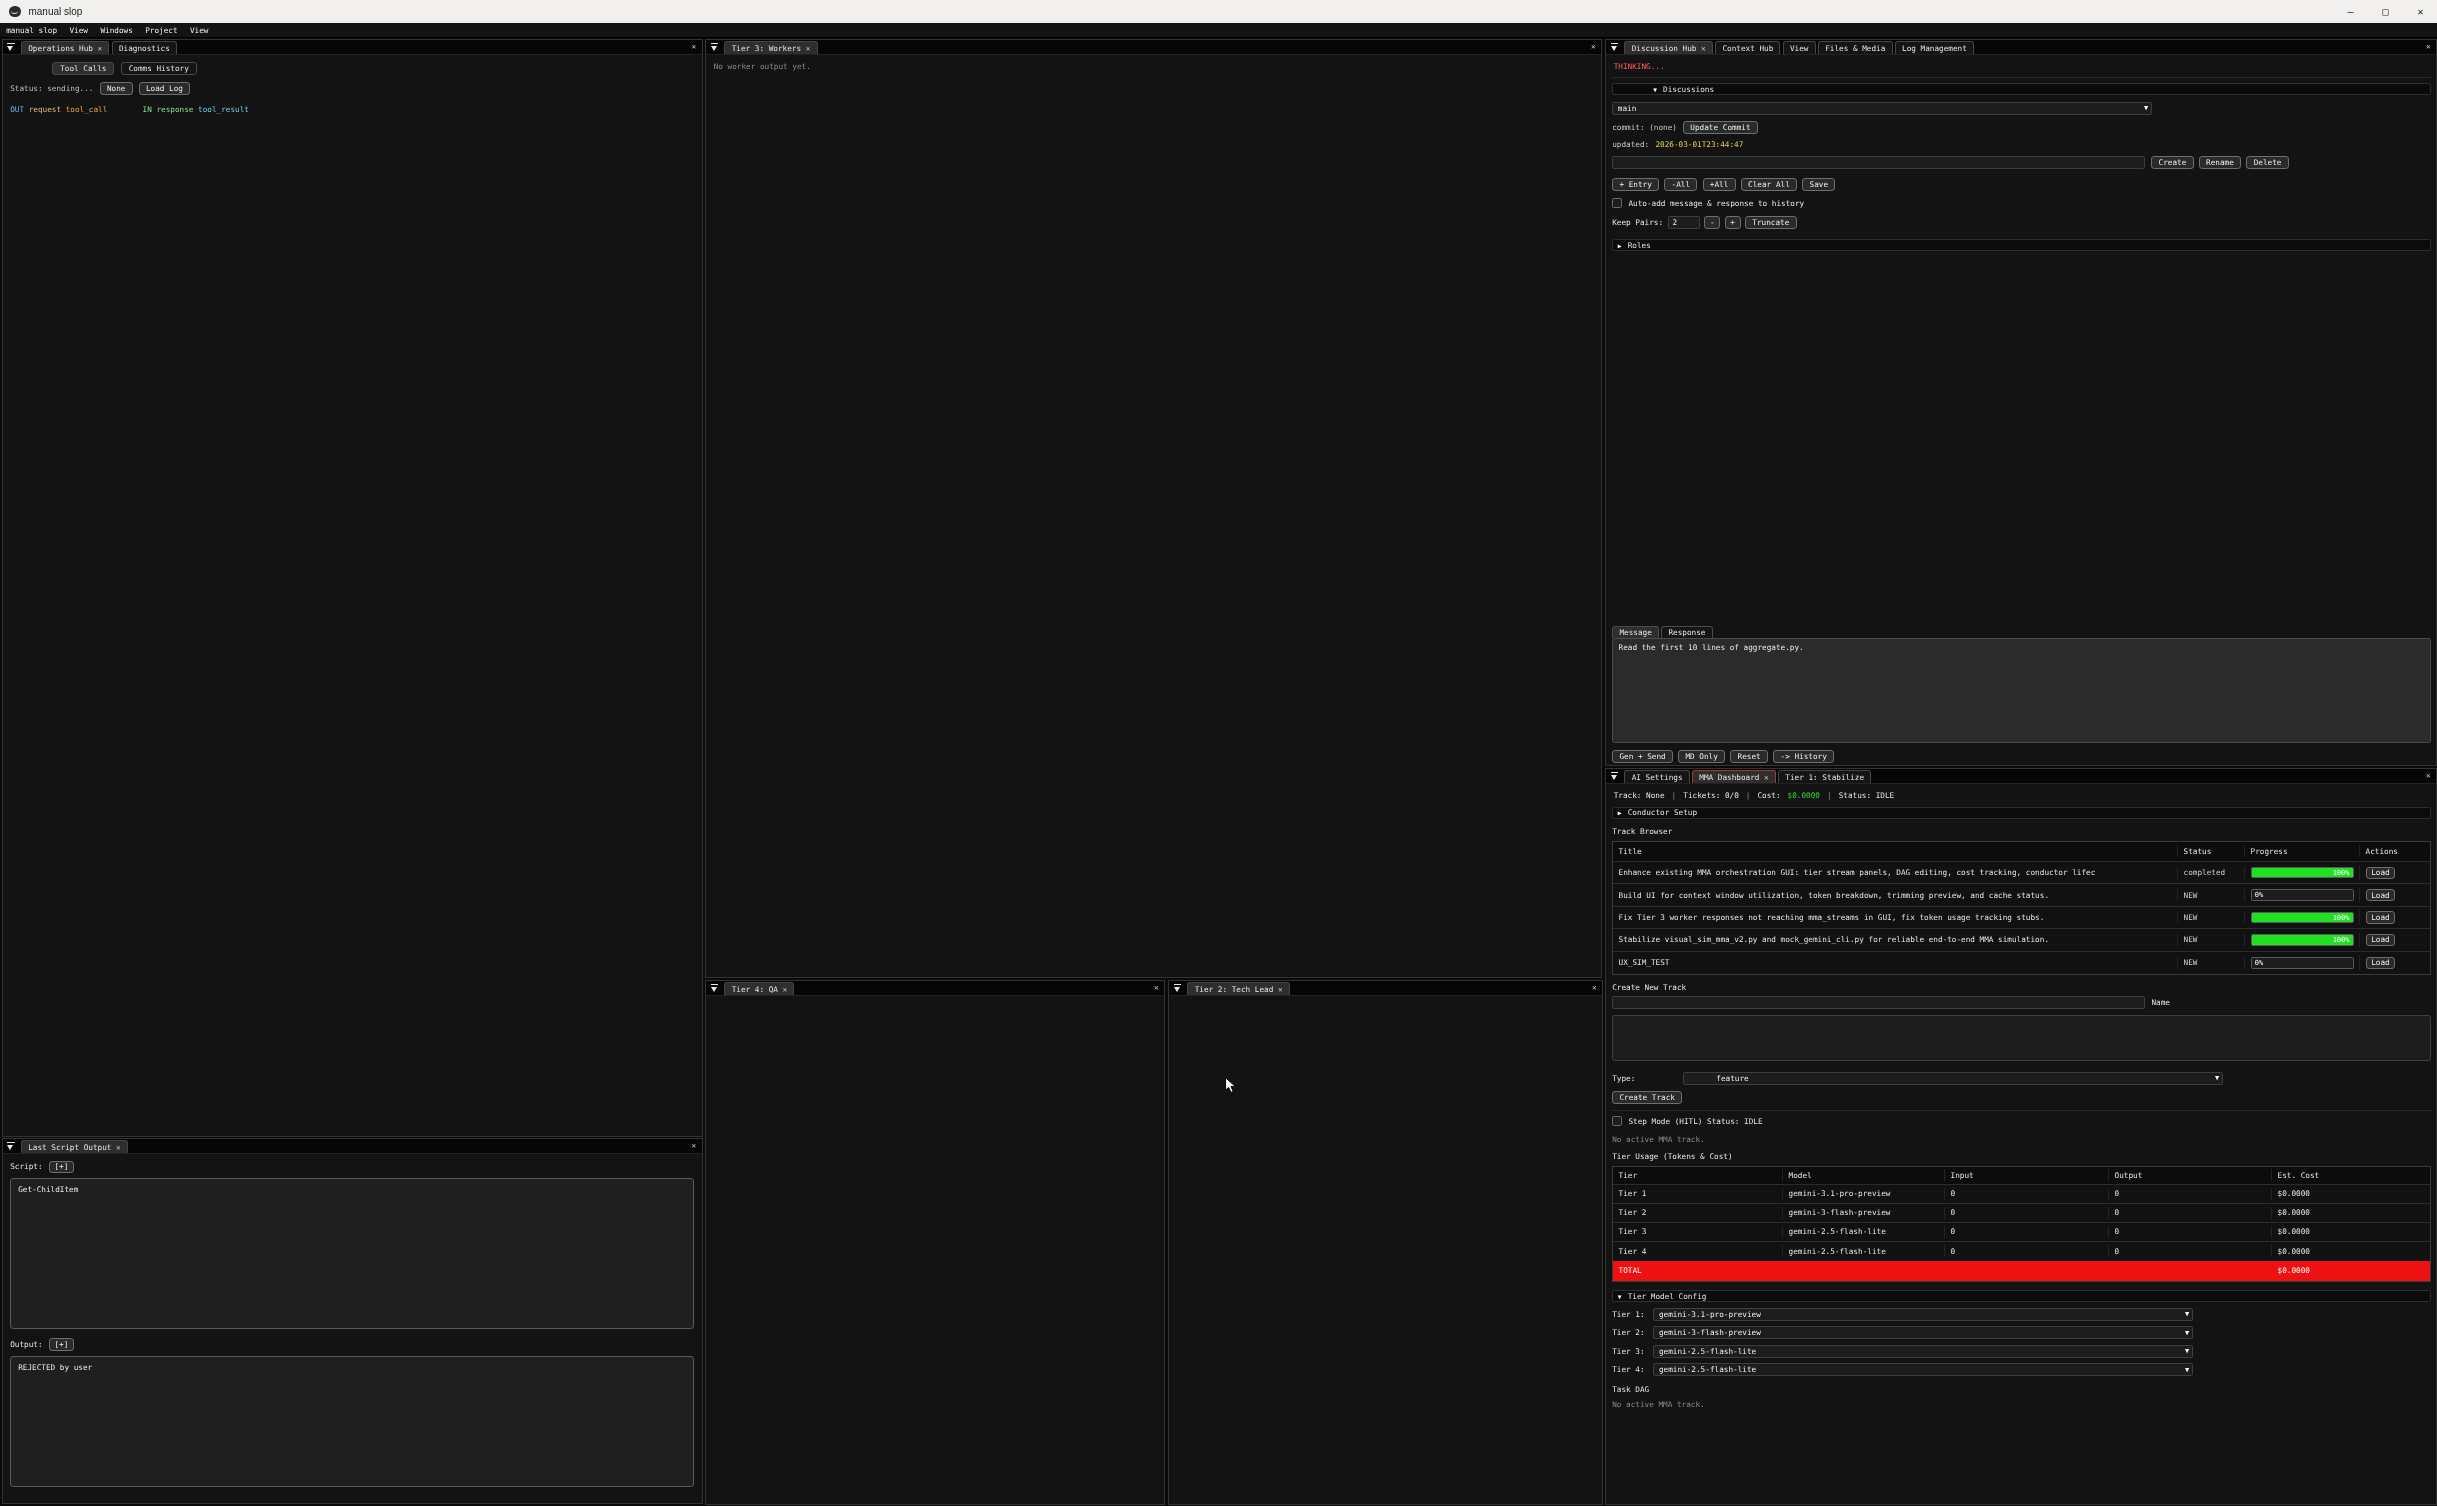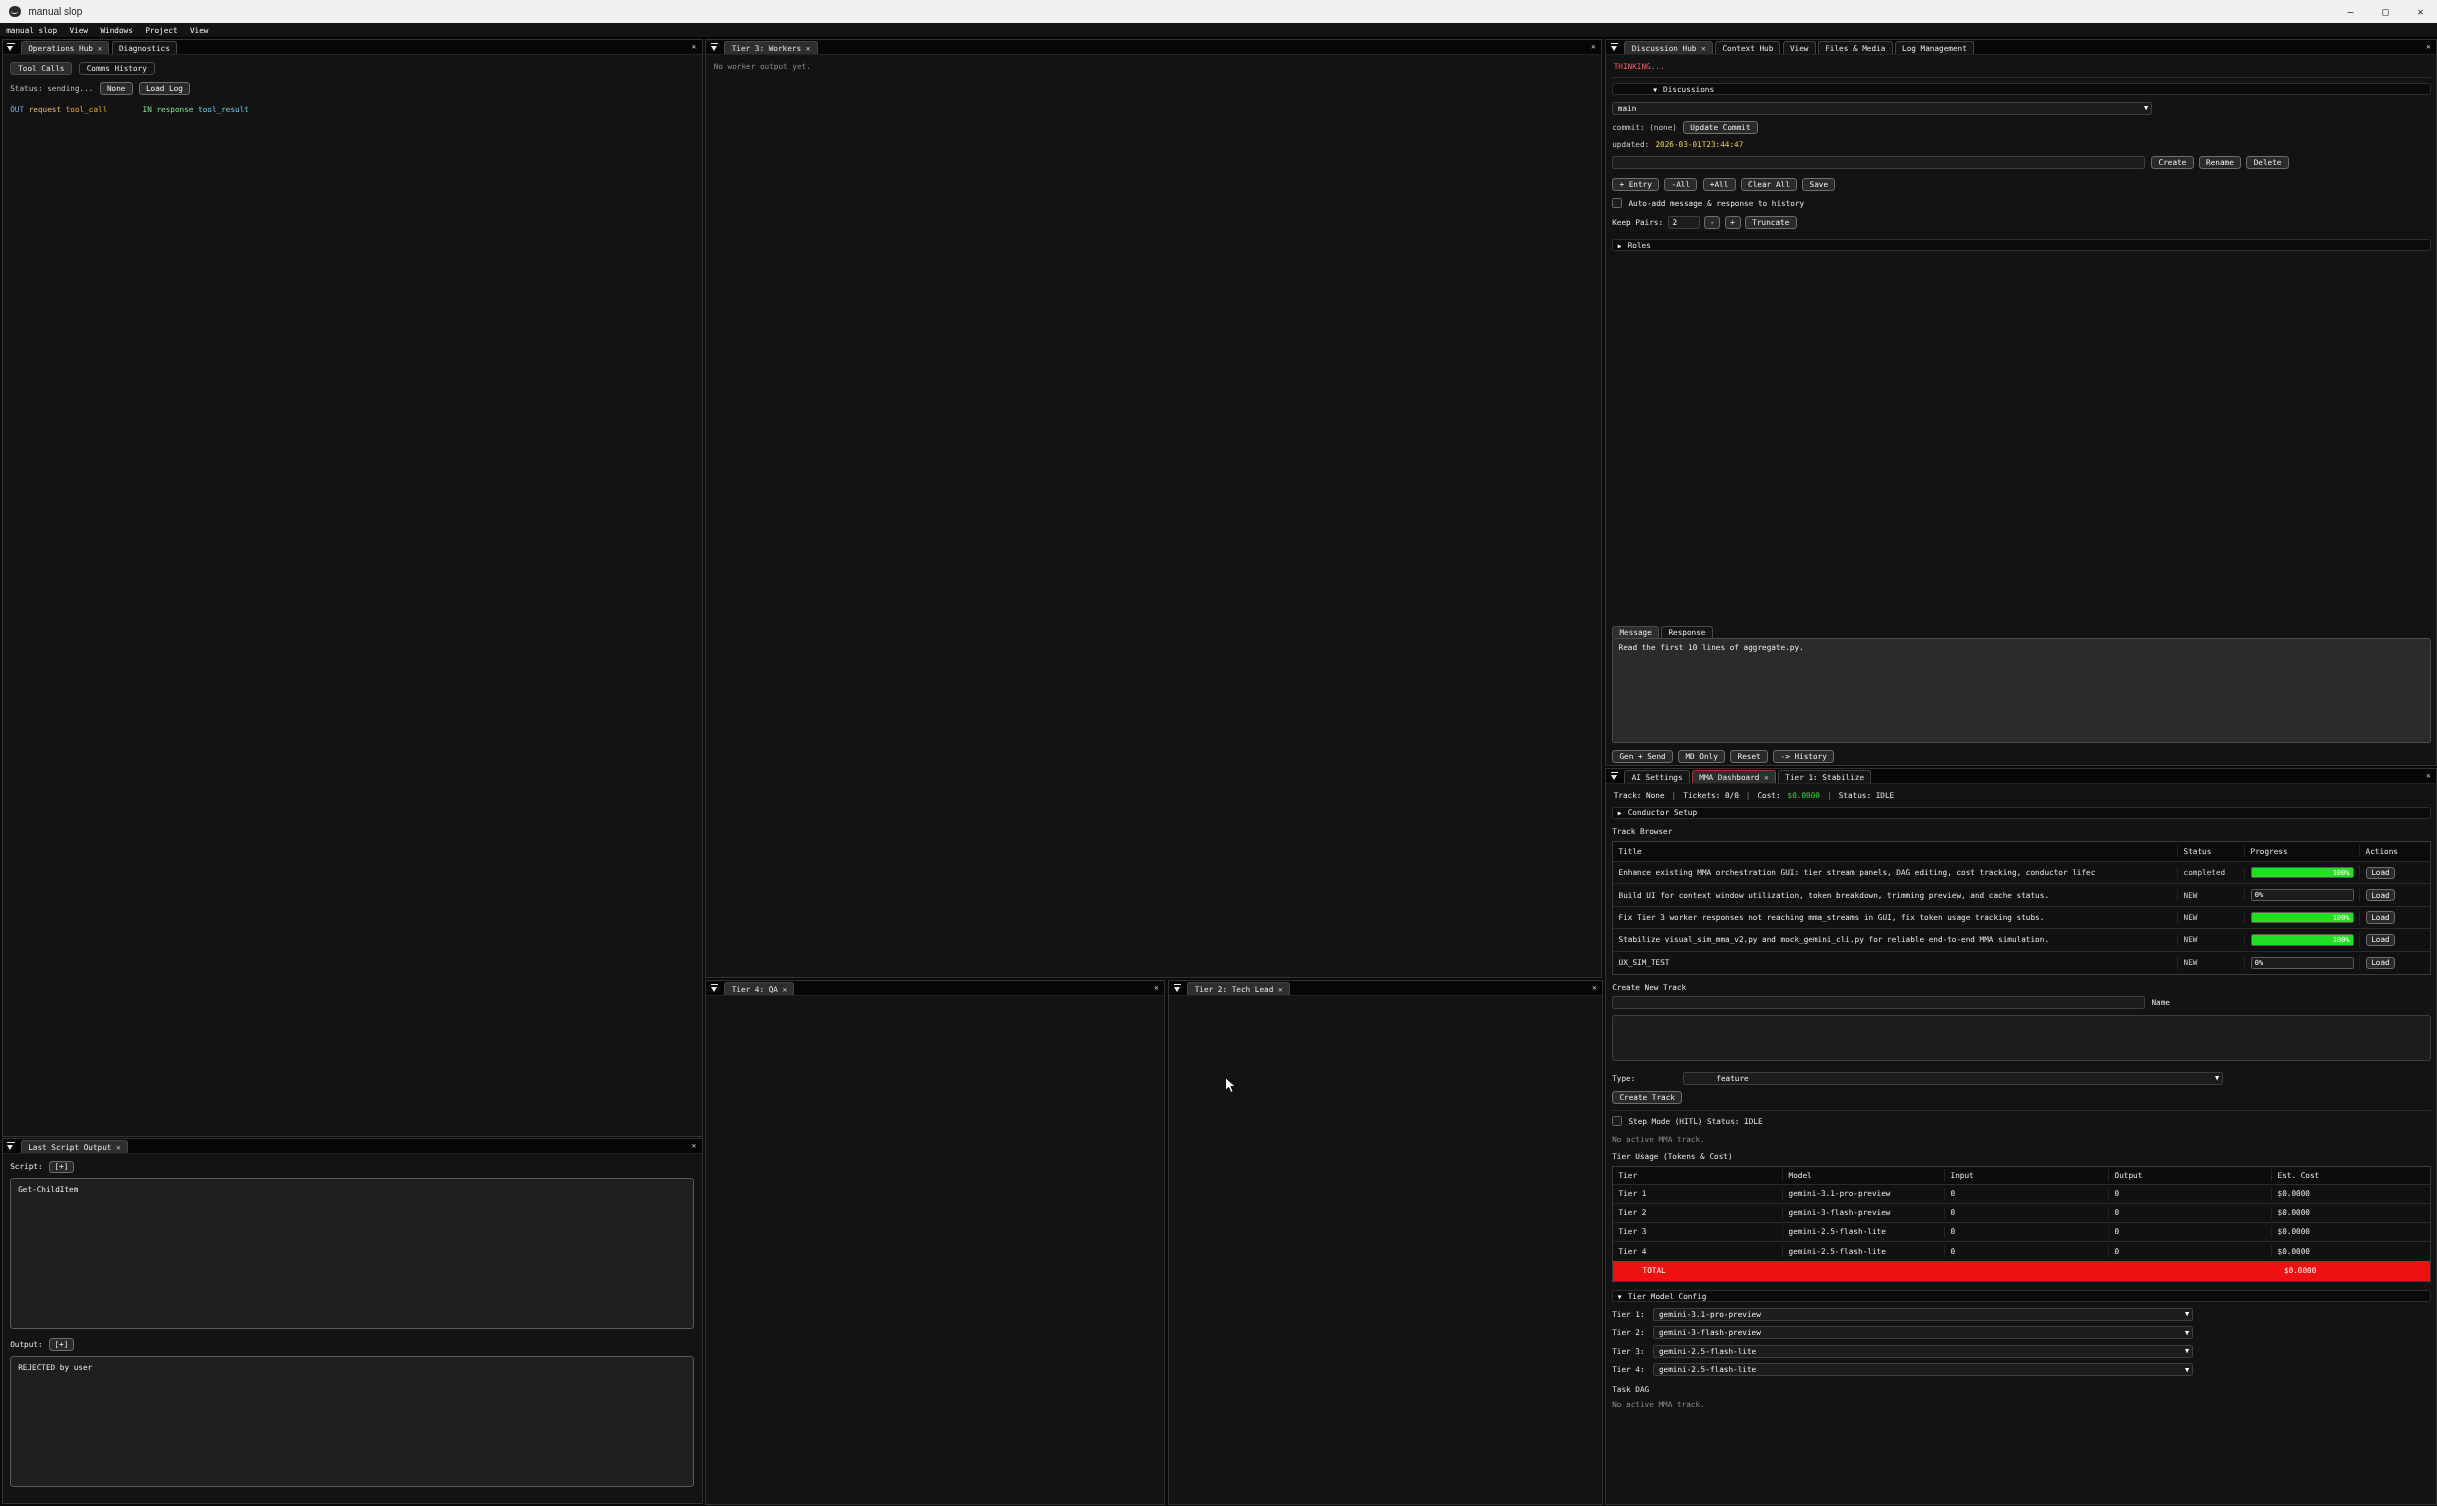--- a/index.html
+++ b/index.html
@@ -53,21 +53,21 @@
 
   .pane-body { padding:6.2px 7.7px; display:flex; flex-direction:column; align-items:flex-start; }
 
   
   .btn { display:inline-flex; align-items:center; justify-content:center; background:#2a2a2a;
          border:0.8px solid #6f6f6f; border-radius:3.1px; padding:1.5px 6.2px; color:#eee;
          height:13px; white-space:nowrap; cursor:pointer; }
   .btn.small { padding:0.8px 4.6px; height:12.3px; }
   .chip { display:inline-flex; align-items:center; padding:1.5px 7px; height:13px; background:#151515;
           border:0.8px solid #4a4a4a; border-radius:3.1px; cursor:pointer; }
-  .chip.selected { background:#2e2e2e; }
+  .chip.selected { background:#2e2e2e;margin-left:42px; }
   .mtab { display:inline-flex; align-items:center; padding:1.5px 6.2px; height:12.3px; background:#151515;
           border:0.8px solid #4a4a4a; border-bottom:none; border-radius:3.1px 3.1px 0 0; cursor:pointer; }
   .mtab.selected { background:#2e2e2e; }
   .input { background:#1d1d1d; border:0.8px solid #3e3e3e; border-radius:1.5px; height:13px;
            padding:1.5px 3.9px; color:#eee; }
   .combo { display:flex; align-items:center; justify-content:space-between; background:#1d1d1d;
            border:0.8px solid #3e3e3e; border-radius:1.5px; height:13px; padding:0.8px 3.1px 0.8px 4.6px;
            color:#eee; cursor:pointer; }
   .combo .arrow { color:#fff; font-size:7px; }
   .checkbox { width:10px; height:10px; background:#1d1d1d; border:0.8px solid #6a6a6a;
@@ -103,21 +103,21 @@
   .progress .fill { height:100%; background:#21df21; }
   .progress .plabel { position:absolute; top:0px; font-size:7px; color:#fff; line-height:10.8px; }
   .progress.p100 .plabel { right:3.1px; }
   .progress.p0 .plabel { left:3.1px; }
 
   
   .u-tier { width:170px; } .u-model { width:162px; } .u-in { width:164px; }
   .u-out { width:163px; } .u-cost { width:156px; }
   #usage-table .trow { height:19px; }
   #usage-table .thead { height:17.7px; }
-  .total-row { background:#ee1111; color:#fff; height:20px; display:flex; align-items:center;padding-left:24px; }
+  .total-row { background:#ee1111; color:#fff; height:20px; display:flex; align-items:center; }
   .total-row .cell { border-right:none; }
 
   
   .red     { color:#ff5f5f; }
   .yellow  { color:#e3cf5a; }
   .green   { color:#35d435; }
   .t-out   { color:#6fb1f5; }
   .t-req   { color:#e6b877; }
   .t-call  { color:#e8a23c; }
   .t-in    { color:#7fe08a; }

